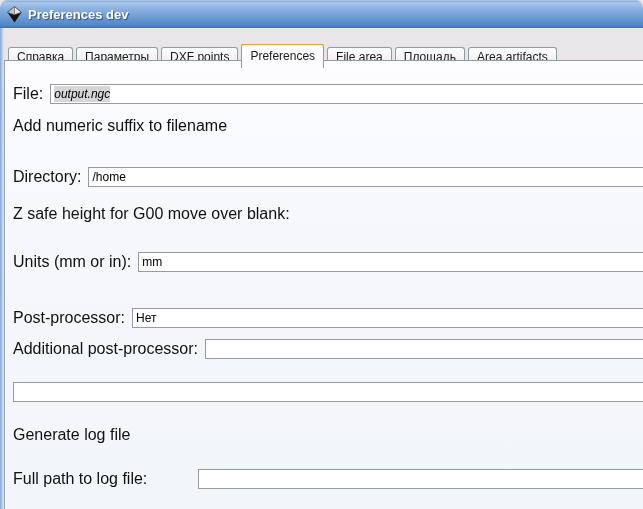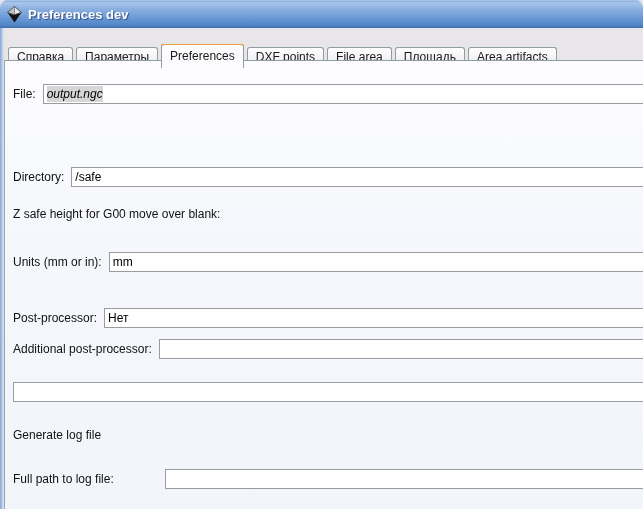--- a/index.html
+++ b/index.html
@@ -54,21 +54,21 @@
     position:absolute;left:4px;right:0;top:60px;bottom:0;
     border-top:1px solid #8e9d9e;border-left:1px solid #98a6b4;
     background:linear-gradient(180deg,#fdfdff 0%,#f5f7fc 40%,#f2f5fa 100%);
     overflow:hidden;z-index:2;
   }
   .form-row{
     position:absolute;left:8px;right:0;height:22px;
     display:flex;align-items:center;
   }
   .form-row .row-label{
-    flex:0 0 auto;font-size:12px;color:#111;white-space:nowrap;margin-right:7px;
+    flex:0 0 auto;font-size:16px;color:#111;white-space:nowrap;margin-right:7px;
   }
   .form-row .row-input{
     flex:1 1 auto;height:20px;box-sizing:border-box;margin-right:-2px;
     background:#ffffff;border:1px solid #9a9aa0;
     font-size:12px;line-height:18px;color:#000;
     padding:0 3px;white-space:nowrap;overflow:hidden;
     cursor:text;
   }
   .row-input .value-text{display:inline-block;height:16px;line-height:16px;margin-top:1px;}
   .row-input .value-text.selected{background:#d6d6d6;font-style:italic;}
@@ -85,35 +85,38 @@
       <polygon points="4.5,3.5 8,0.5 8,8.2 1.5,6" fill="#c2c2c2" stroke="#2a2a2a" stroke-width="0.4"></polygon>
     </svg>
     <span class="title-text">Preferences dev</span>
   </div>
 
   <div class="win-border-left"></div>
 
   <div class="tabstrip" id="tabstrip">
       <div class="tab">Справка</div>
       <div class="tab">Параметры</div>
+      <div class="tab">DXF points</div>
       <div class="tab active">Preferences</div>
-      <div class="tab">DXF points</div>
       <div class="tab">File area</div>
       <div class="tab">Площадь</div>
       <div class="tab">Area artifacts</div>
     </div>
 
   <div class="panel" id="panel">
       <div class="form-row" style="top: 22px;">
         <span class="row-label">File:</span>
         <div class="row-input"><span class="value-text selected">output.ngc</span></div>
       </div>
+      <div class="form-row" style="top: 54px;">
+        <span class="row-label">Add numeric suffix to filename</span>
+      </div>
       <div class="form-row" style="top: 105px;">
         <span class="row-label">Directory:</span>
-        <div class="row-input"><span class="value-text">/safe</span></div>
+        <div class="row-input"><span class="value-text">/home</span></div>
       </div>
       <div class="form-row" style="top: 142px;">
         <span class="row-label">Z safe height for G00 move over blank:</span>
       </div>
       <div class="form-row" style="top: 190px;">
         <span class="row-label">Units (mm or in):</span>
         <div class="row-input"><span class="value-text">mm</span></div>
       </div>
       <div class="form-row" style="top: 246px;">
         <span class="row-label">Post-processor:</span>

